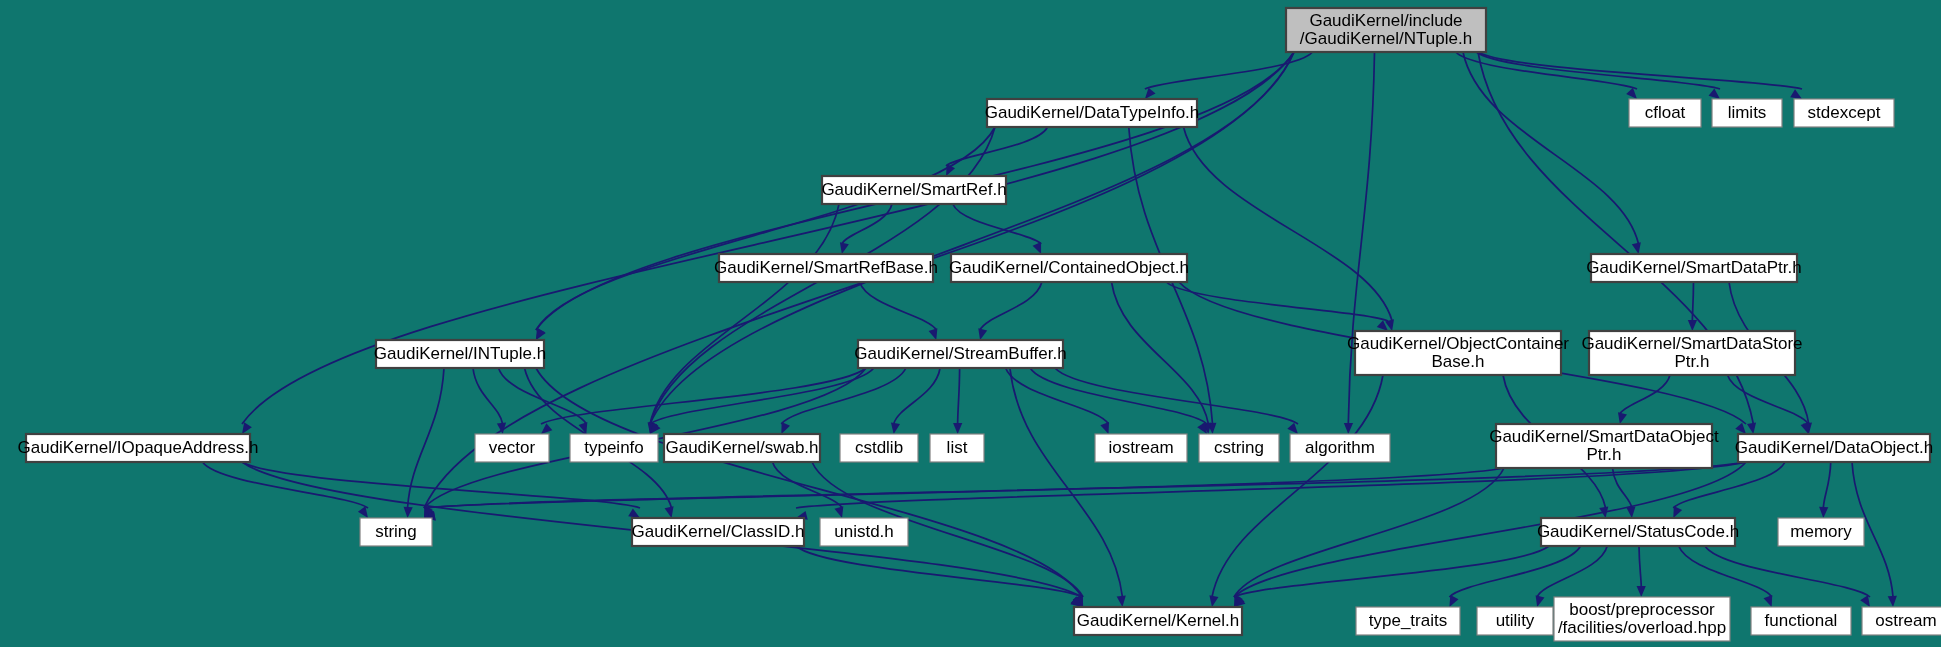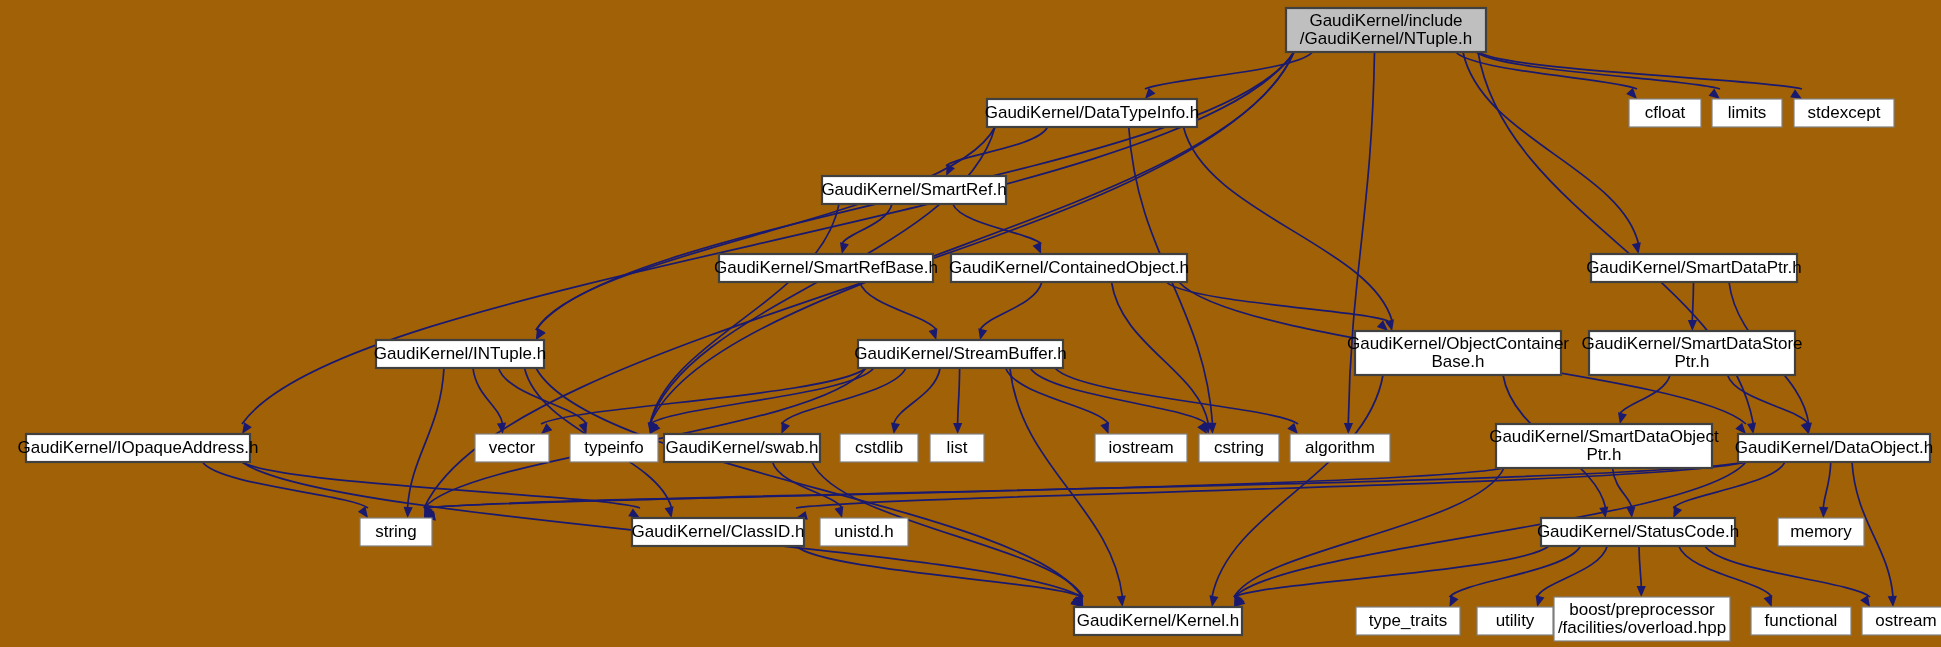--- a/index.html
+++ b/index.html
@@ -7,21 +7,21 @@
     padding: 0;
     background: #ffffff;
   }
   body {
     font-family: "Liberation Sans", sans-serif;
   }
   #graph-wrap {
     position: relative;
     width: 1941px;
     height: 647px;
-    background: #a16207;
+    background: #0f766e;
     overflow: hidden;
   }
   svg#dep-graph {
     display: block;
     width: 1941px;
     height: 647px;
   }
   .node-box {
     fill: #ffffff;
     stroke: #808080;

